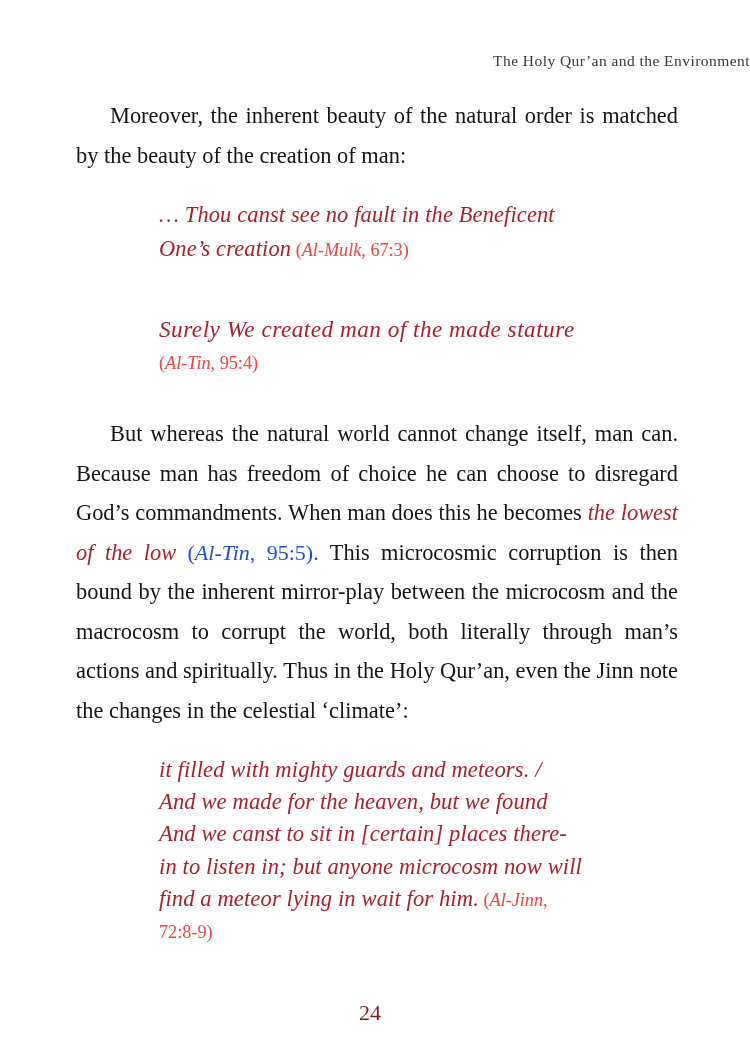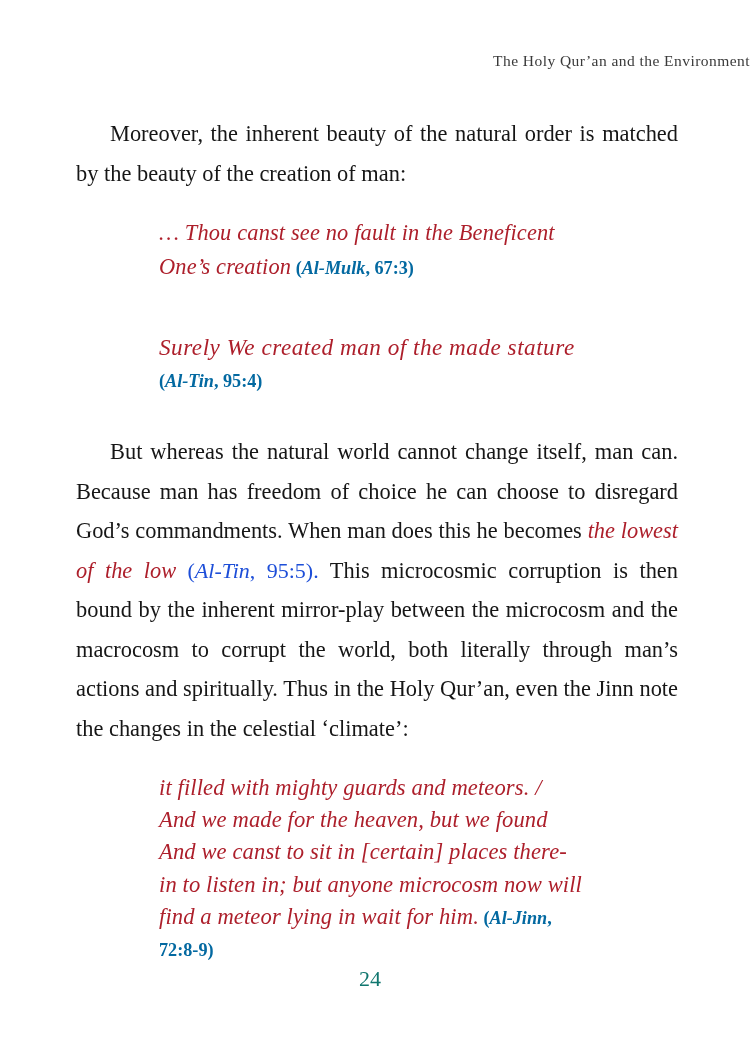--- a/index.html
+++ b/index.html
@@ -35,21 +35,21 @@
     font-size: 15.5px;
     letter-spacing: 0.45px;
     color: #3a3a3a;
     font-family: "Liberation Serif", "DejaVu Serif", serif;
   }
 
   
   .column {
     position: absolute;
     left: 76px;
-    top: 114px;
+    top: 96px;
     width: 602px;
   }
 
   p.body-par {
     margin: 0;
     font-size: 22.4px;
     line-height: 39.5px;
     text-align: justify;
     text-justify: inter-word;
     color: #161616;
@@ -73,25 +73,24 @@
     font-family: "Liberation Serif", "DejaVu Serif", serif;
     letter-spacing: 0.15px;
   }
   .quote-block .q-line { display: block; white-space: nowrap; }
 
   .quote-block.q1 { font-size: 22.4px; line-height: 33.5px; }
   .quote-block.q2 { font-size: 23.2px; line-height: 34px; letter-spacing: 0.5px; }
   .quote-block.q3 { font-size: 22.6px; line-height: 32.2px; letter-spacing: 0.1px; }
 
   .cite {
-    color: #0369a1;
+    color: #ef4444;
     font-size: 18.2px;
     font-style: normal;
     letter-spacing: 0;
-    font-weight: bold;
   }
   .cite .src { font-style: italic; }
 
   .inline-red {
     color: #ad1f2b;
     font-style: italic;
   }
   .inline-cite {
     color: #1d4ed8;
     font-size: 22px;
@@ -99,25 +98,25 @@
   }
   .inline-cite .src { font-style: italic; }
 
   .quote-gap-1 { height: 13px; }
   .quote-gap-2 { height: 8px; }
 
   
   .folio {
     position: absolute;
     left: 0;
-    top: 966px;
+    top: 1000px;
     width: 740px;
     text-align: center;
     font-size: 22px;
-    color: #0f766e;
+    color: #7f1d1d;
   }
 
   .nowrap { white-space: nowrap; }
 </style>
 </head>
 <body>
 
 <div class="page">
 
   <div class="running-head">The Holy Qur’an and the Environment</div>

